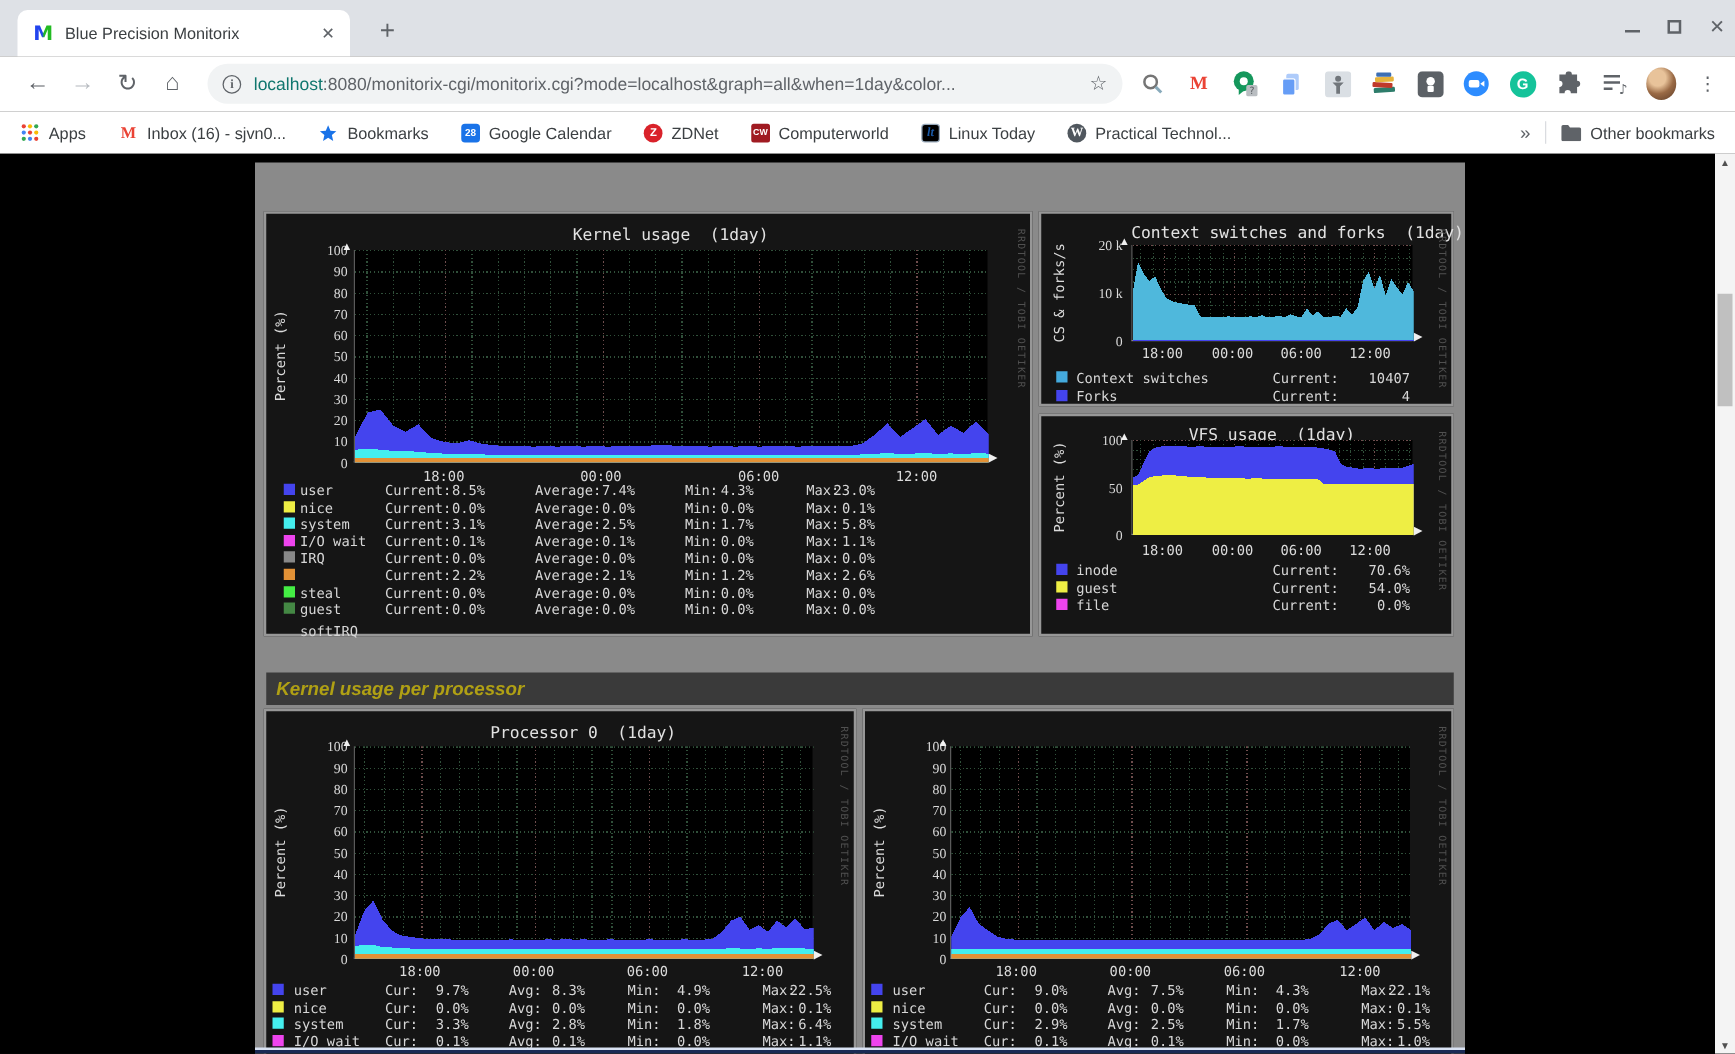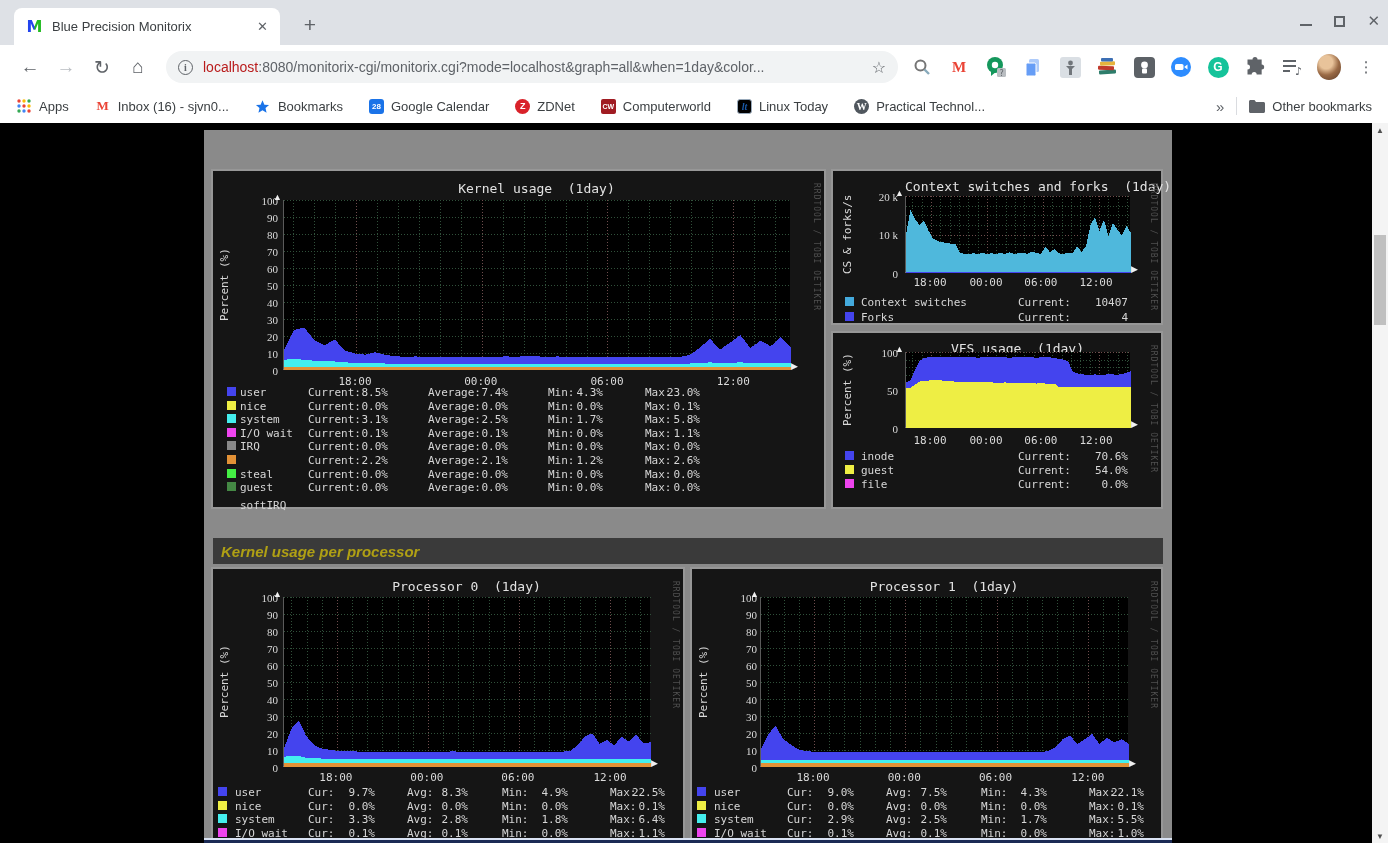--- a/index.html
+++ b/index.html
@@ -23,21 +23,21 @@
 
   .toolbar { position:absolute; top:45px; left:0; width:1388px; height:44px; background:#fff; }
   .navico { position:absolute; top:8px; width:28px; height:28px; display:flex; align-items:center;
     justify-content:center; font-size:19px; color:#5f6368; }
   .omnibox { position:absolute; left:166px; top:6px; width:732px; height:32px; background:#f1f3f4;
     border-radius:16px; display:flex; align-items:center; padding:0 12px; }
   .info-ico { width:15px; height:15px; border:1.5px solid #5f6368; border-radius:50%;
     color:#5f6368; font:bold 10px "Liberation Serif", serif; display:flex; align-items:center;
     justify-content:center; flex:0 0 auto; }
   .url { margin-left:10px; font-size:14px; color:#5f6368; white-space:nowrap; overflow:hidden; flex:1; }
-  .url b { color:#b91c1c; font-weight:normal; }
+  .url b { color:#0f766e; font-weight:normal; }
   .omni-star { font-size:16px; color:#5f6368; margin-left:6px; }
   .extrow { position:absolute; left:910px; top:8px; width:470px; height:28px; display:flex;
     align-items:center; gap:13px; }
   .ext { width:24px; height:24px; display:flex; align-items:center; justify-content:center; flex:0 0 auto; }
 
   .bookbar { position:absolute; top:89px; left:0; width:1388px; height:34px; background:#fff;
     display:flex; align-items:center; padding:0 16px; }
   .bkm { display:flex; align-items:center; gap:7px; margin-right:26px; font-size:13px; color:#3c4043;
     white-space:nowrap; }
   .bk-ico16 { width:16px; height:16px; display:flex; align-items:center; justify-content:center; flex:0 0 auto; }
@@ -663,21 +663,20 @@
           <span class="vright" style="left: 97px; width: 60px;">0.1%</span>
           <span style="left: 189px;">Avg:</span>
           <span class="vright" style="left: 190px; width: 60px;">0.1%</span>
           <span style="left: 284px;">Min:</span>
           <span class="vright" style="left: 290px; width: 60px;">0.0%</span>
           <span style="left: 392px;">Max:</span>
           <span class="vright" style="left: 387px; width: 60px;">1.1%</span>
         </div>
       </div>
     <div class="gbox" id="box-p1" style="left:486px; top:437px; width:473px; height:300px;">
-        <div class="gtitle" style="left: 68px; top: 10px; width: 368px;">Processor 1  (1day)</div>
         <div class="wm">RRDTOOL / TOBI OETIKER</div>
         <div class="ylab" style="left: 5px; top: 28px; height: 170px;">Percent (%)</div>
         <div class="ytick" style="left: 35px; top: 22.5px; width: 30px;">100</div>
         <div class="ytick" style="left: 35px; top: 39.5px; width: 30px;">90</div>
         <div class="ytick" style="left: 35px; top: 56.5px; width: 30px;">80</div>
         <div class="ytick" style="left: 35px; top: 73.5px; width: 30px;">70</div>
         <div class="ytick" style="left: 35px; top: 90.5px; width: 30px;">60</div>
         <div class="ytick" style="left: 35px; top: 107.5px; width: 30px;">50</div>
         <div class="ytick" style="left: 35px; top: 124.5px; width: 30px;">40</div>
         <div class="ytick" style="left: 35px; top: 141.5px; width: 30px;">30</div>

